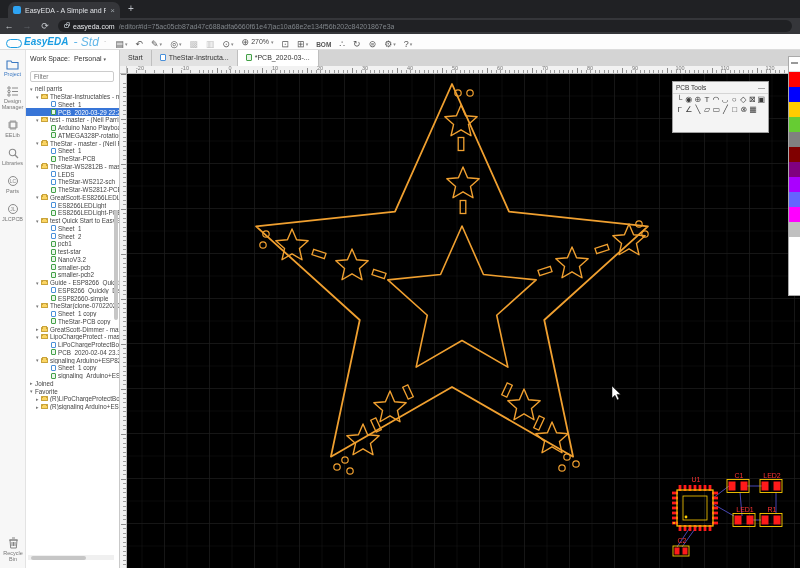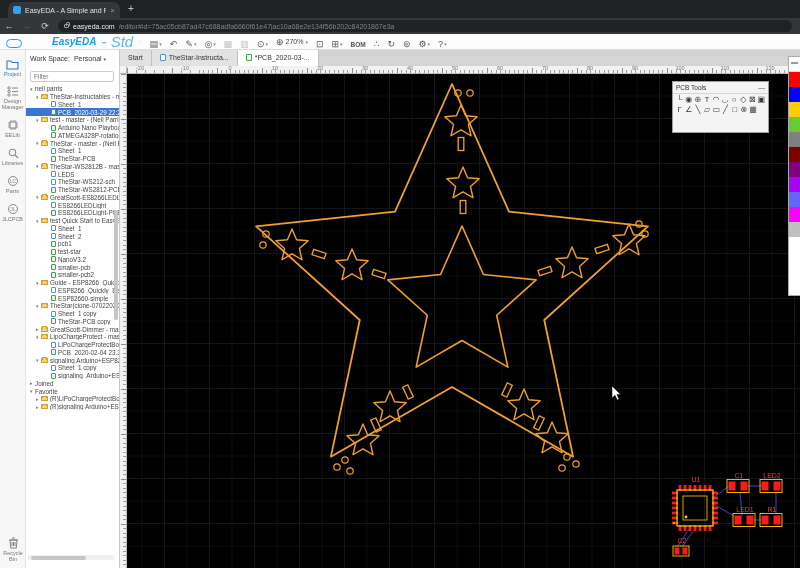--- a/index.html
+++ b/index.html
@@ -25,22 +25,22 @@
     border:1px solid #9aa0a6; border-bottom:none; border-radius:2px 2px 0 0; }
   #omnibox .dom { color:#e8eaed; font-size:7px; }
   #omnibox .path { color:#80868b; font-size:7px; overflow:hidden; }
 
   
   #eda-toolbar { left:0; top:34px; width:800px; height:16px; background:#fdfdfd; border-bottom:1px solid #dcdcdc;
     z-index:19; display:flex; align-items:center; }
   #logo { display:flex; align-items:center; gap:3px; padding-left:6px; }
   #logo .cloud { width:15px; height:10px; position:relative; }
   #logo .cloud::before { content:""; position:absolute; left:0; top:2px; width:14px; height:7px; border:1.5px solid #1b9de2; border-radius:6px; }
-  #brand { color:#1b9de2; font-weight:bold; font-style:italic; font-size:10px;margin-left:28px; }
-  #edition { color:#62b6e8; font-style:italic; font-size:15px; margin-left:2px; }
+  #brand { color:#1b9de2; font-weight:bold; font-style:italic; font-size:10px; }
+  #edition { color:#62b6e8; font-style:italic; font-size:12px; margin-left:2px; }
   .tsep { color:#bbb; font-size:8px; margin:0 5px; }
   .tbicon { color:#555; font-size:9px; margin:0 4px; display:inline-flex; align-items:center; gap:1px; }
   .tbicon.gray { color:#c2c2c2; }
   .tbicon .dd { font-size:5px; color:#888; }
   .tbicon .txt { font-size:6.5px; font-weight:bold; letter-spacing:0; }
   #zoomlevel { font-size:7px; color:#444; margin:0 1px; }
 
   
   #rail { left:0; top:50px; width:26px; height:518px; background:#f7f7f7; border-right:1px solid #e3e3e3; z-index:15; }
   .rail-item { width:100%; margin-top:9px; display:flex; flex-direction:column; align-items:center; gap:1px; }

